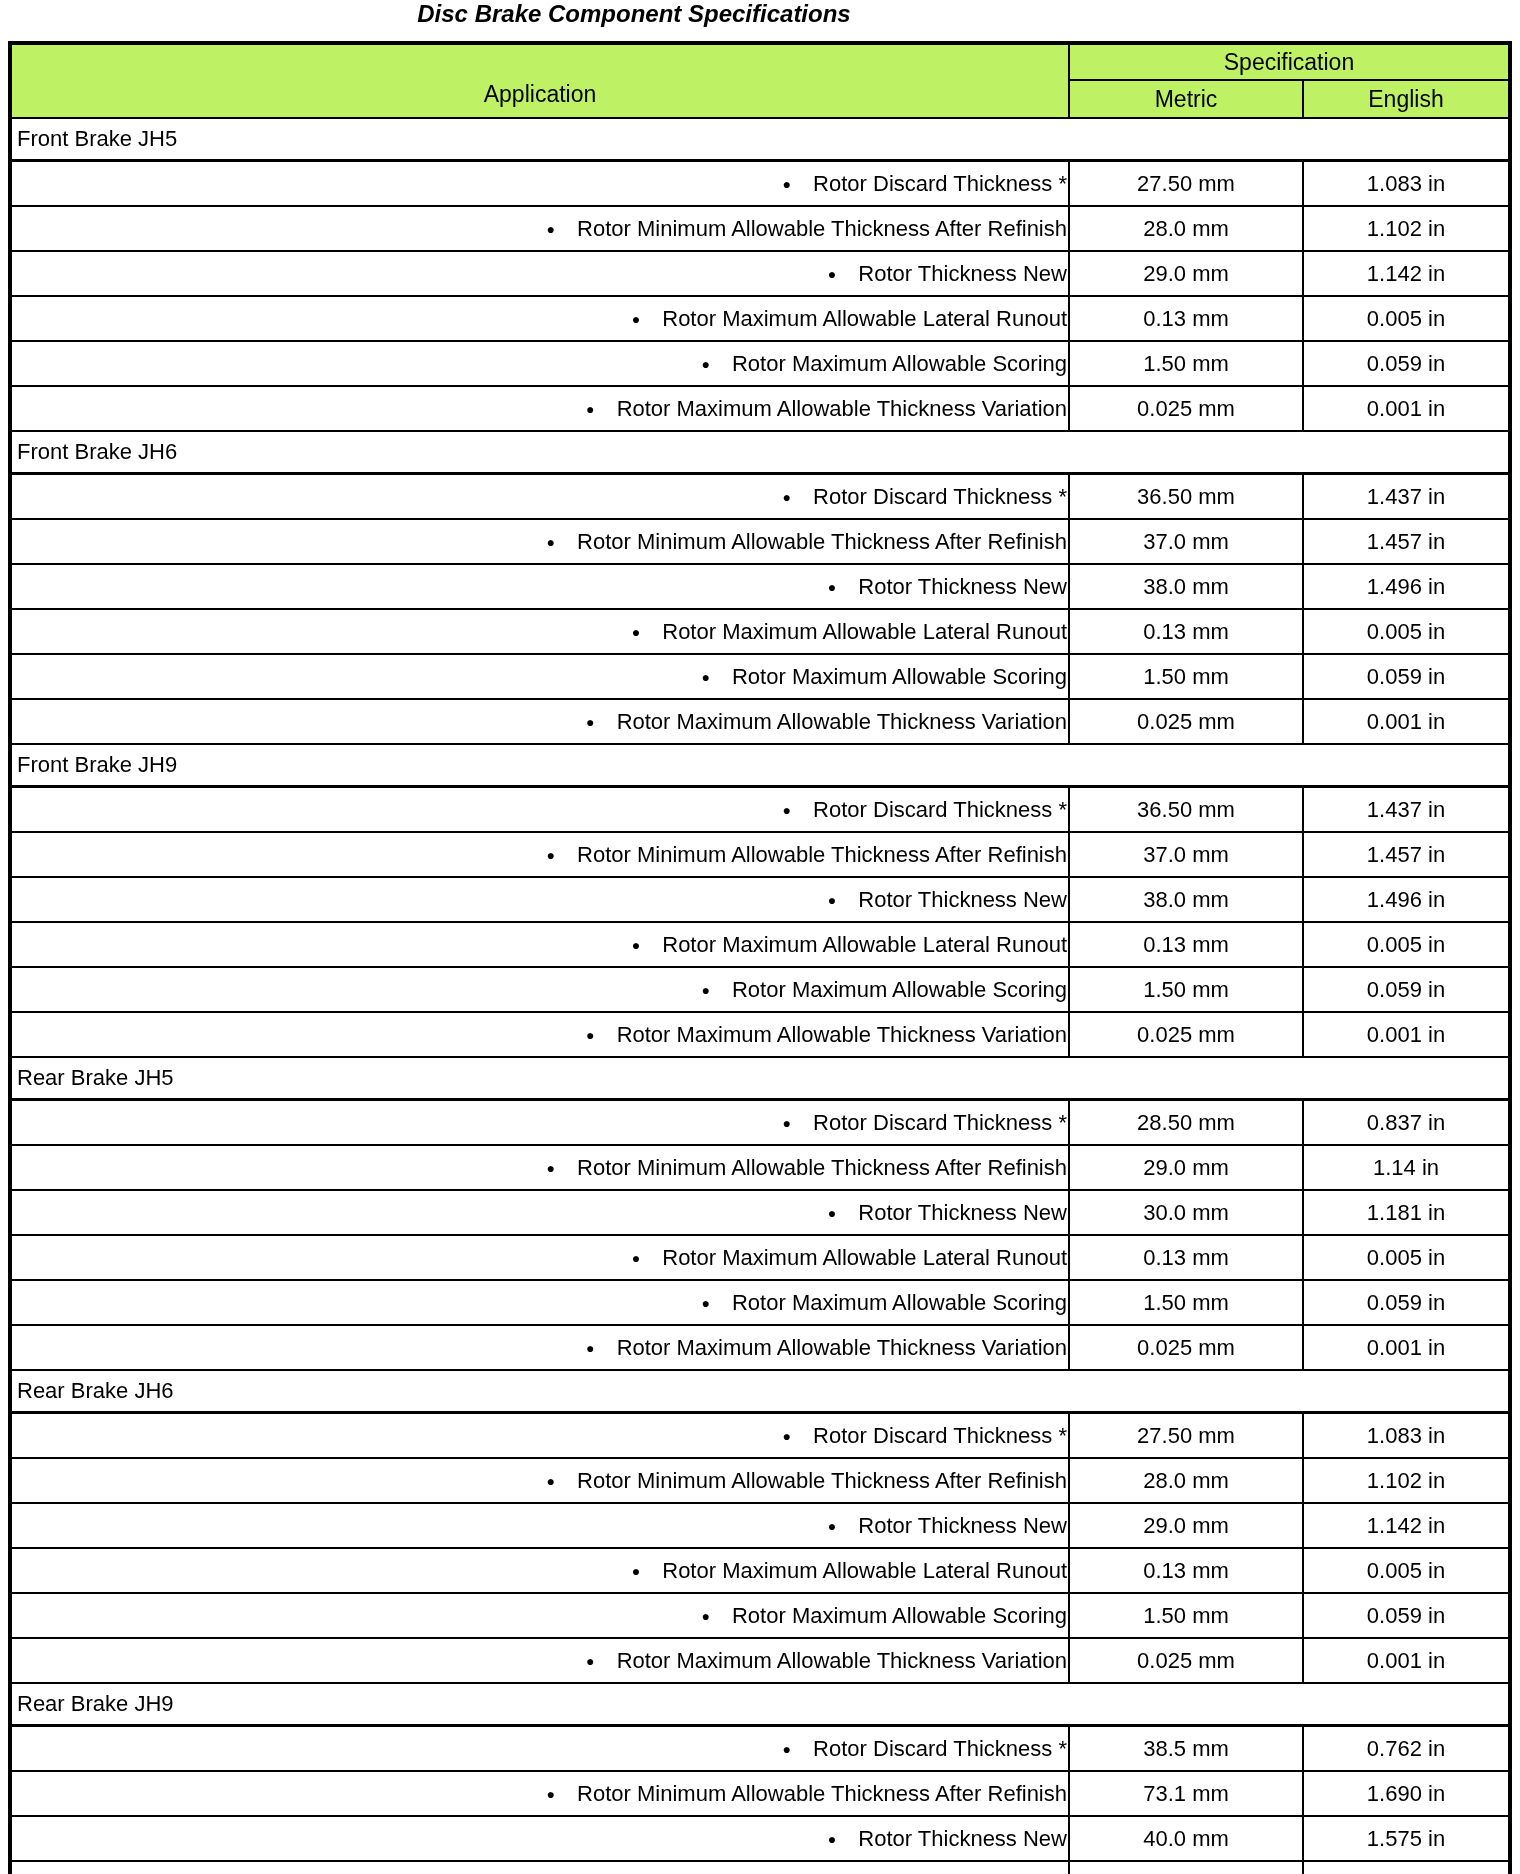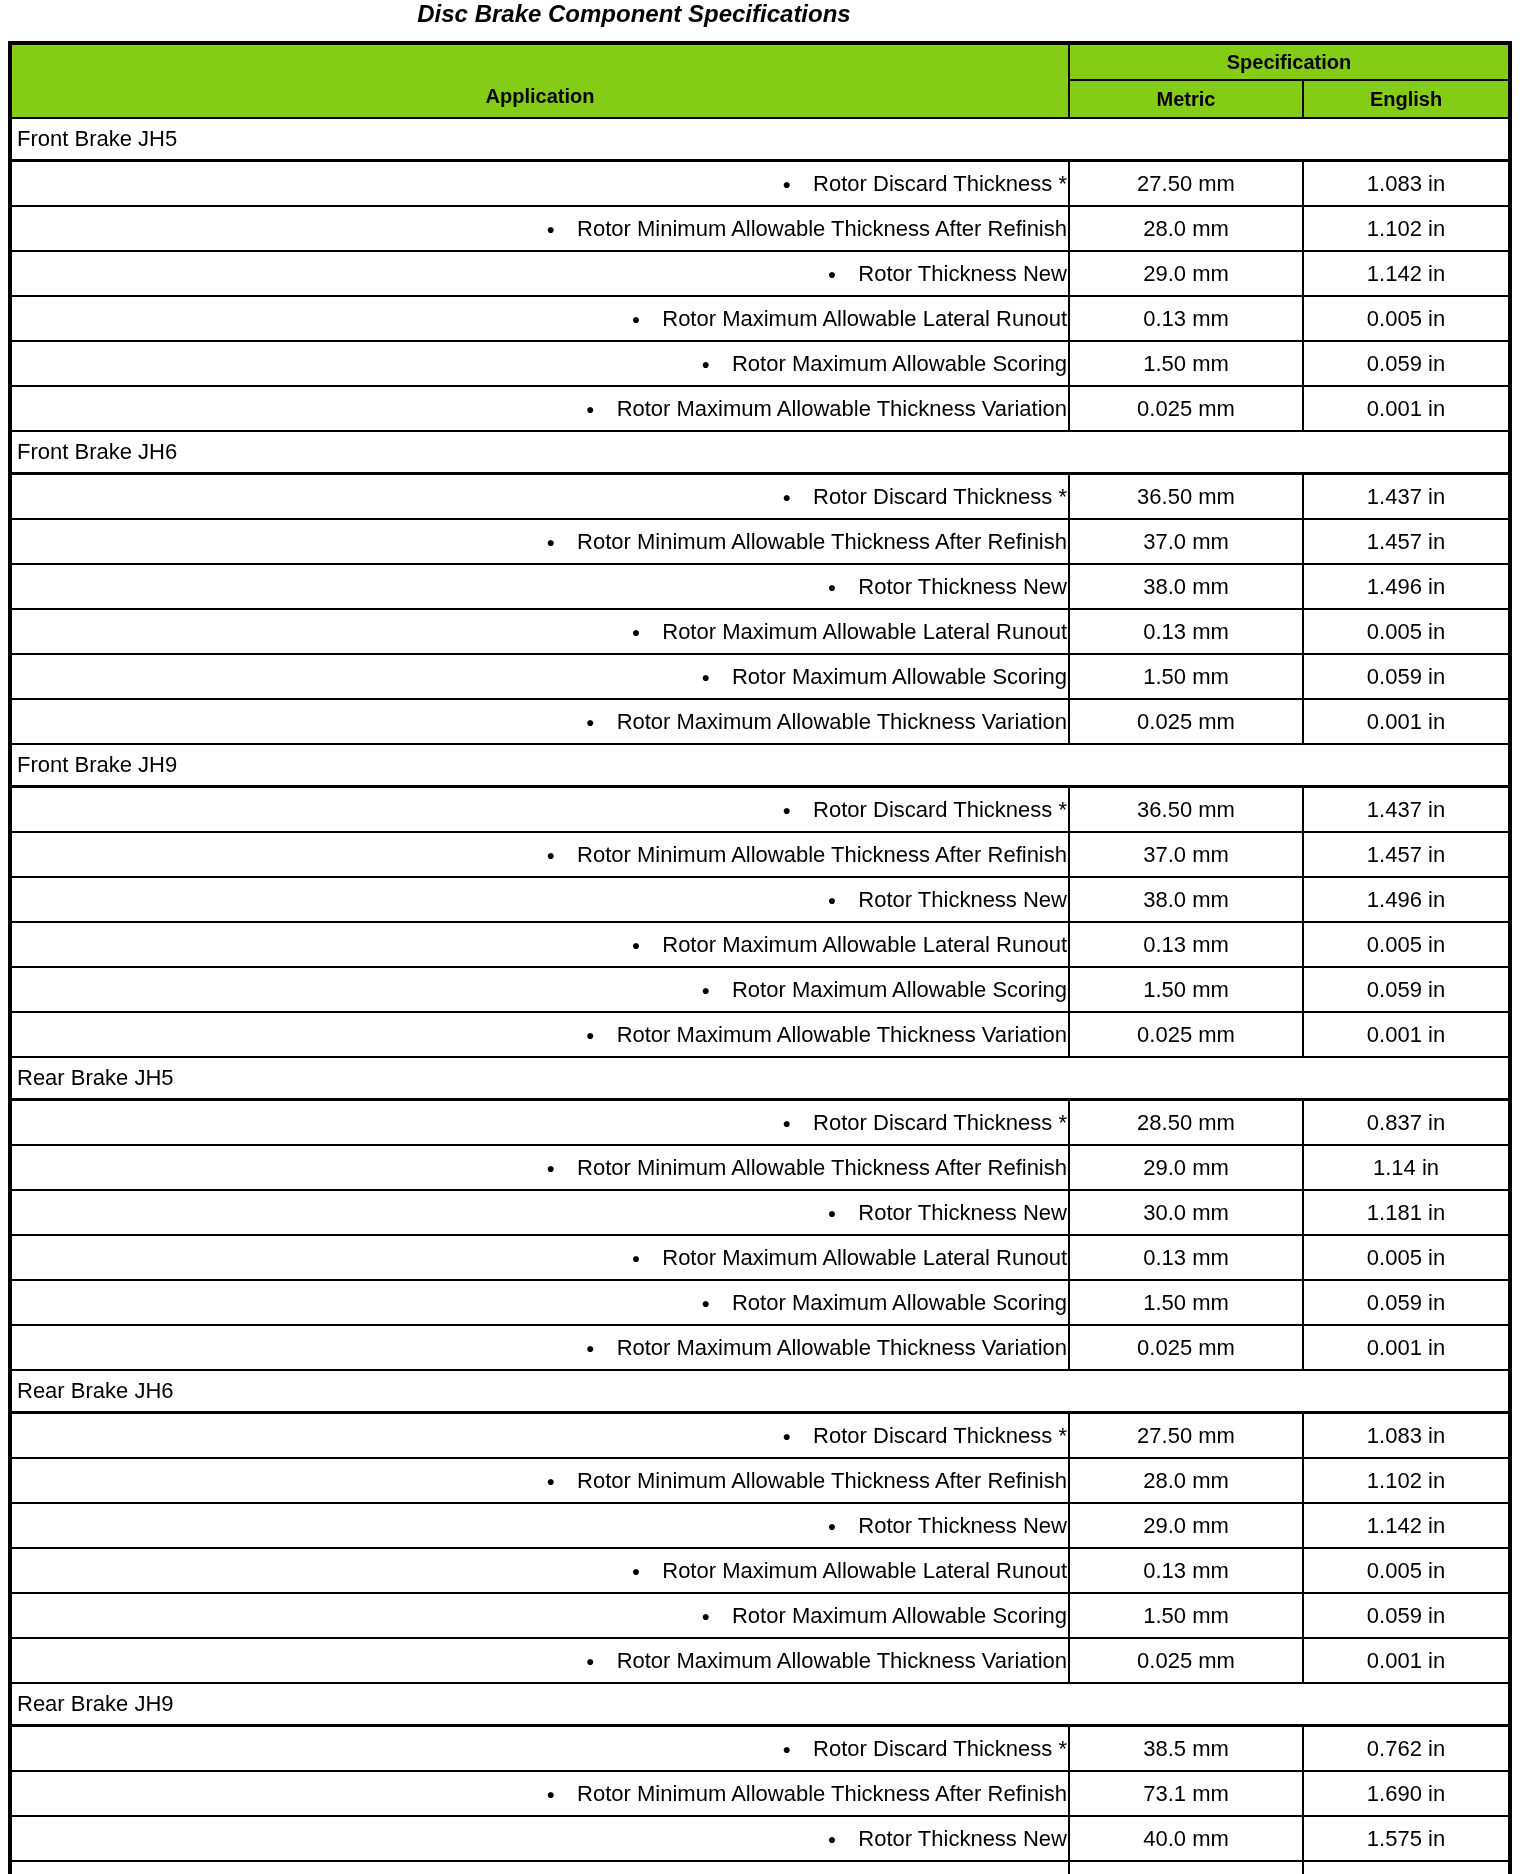--- a/index.html
+++ b/index.html
@@ -30,24 +30,24 @@
     width: 1504px;
     margin: 13px 0 0 8px;
     border: 4px solid #000;
   }
   .spec-table th, .spec-table td {
     border: 2px solid #000;
     overflow: hidden;
     white-space: nowrap;
   }
   .spec-table thead th {
-    font-size: 20px;
-    font-weight: bold;
+    font-size: 23px;
+    font-weight: normal;
     text-align: center;
-    background: #84cc16;
+    background: #bef264;
   }
   .th-app {
     vertical-align: bottom;
     padding-bottom: 9px;
     border-bottom: 4px solid #000;
   }
   .th-spec { height: 32px; }
   .th-unit {
     height: 34px;
     border-bottom: 4px solid #000;

